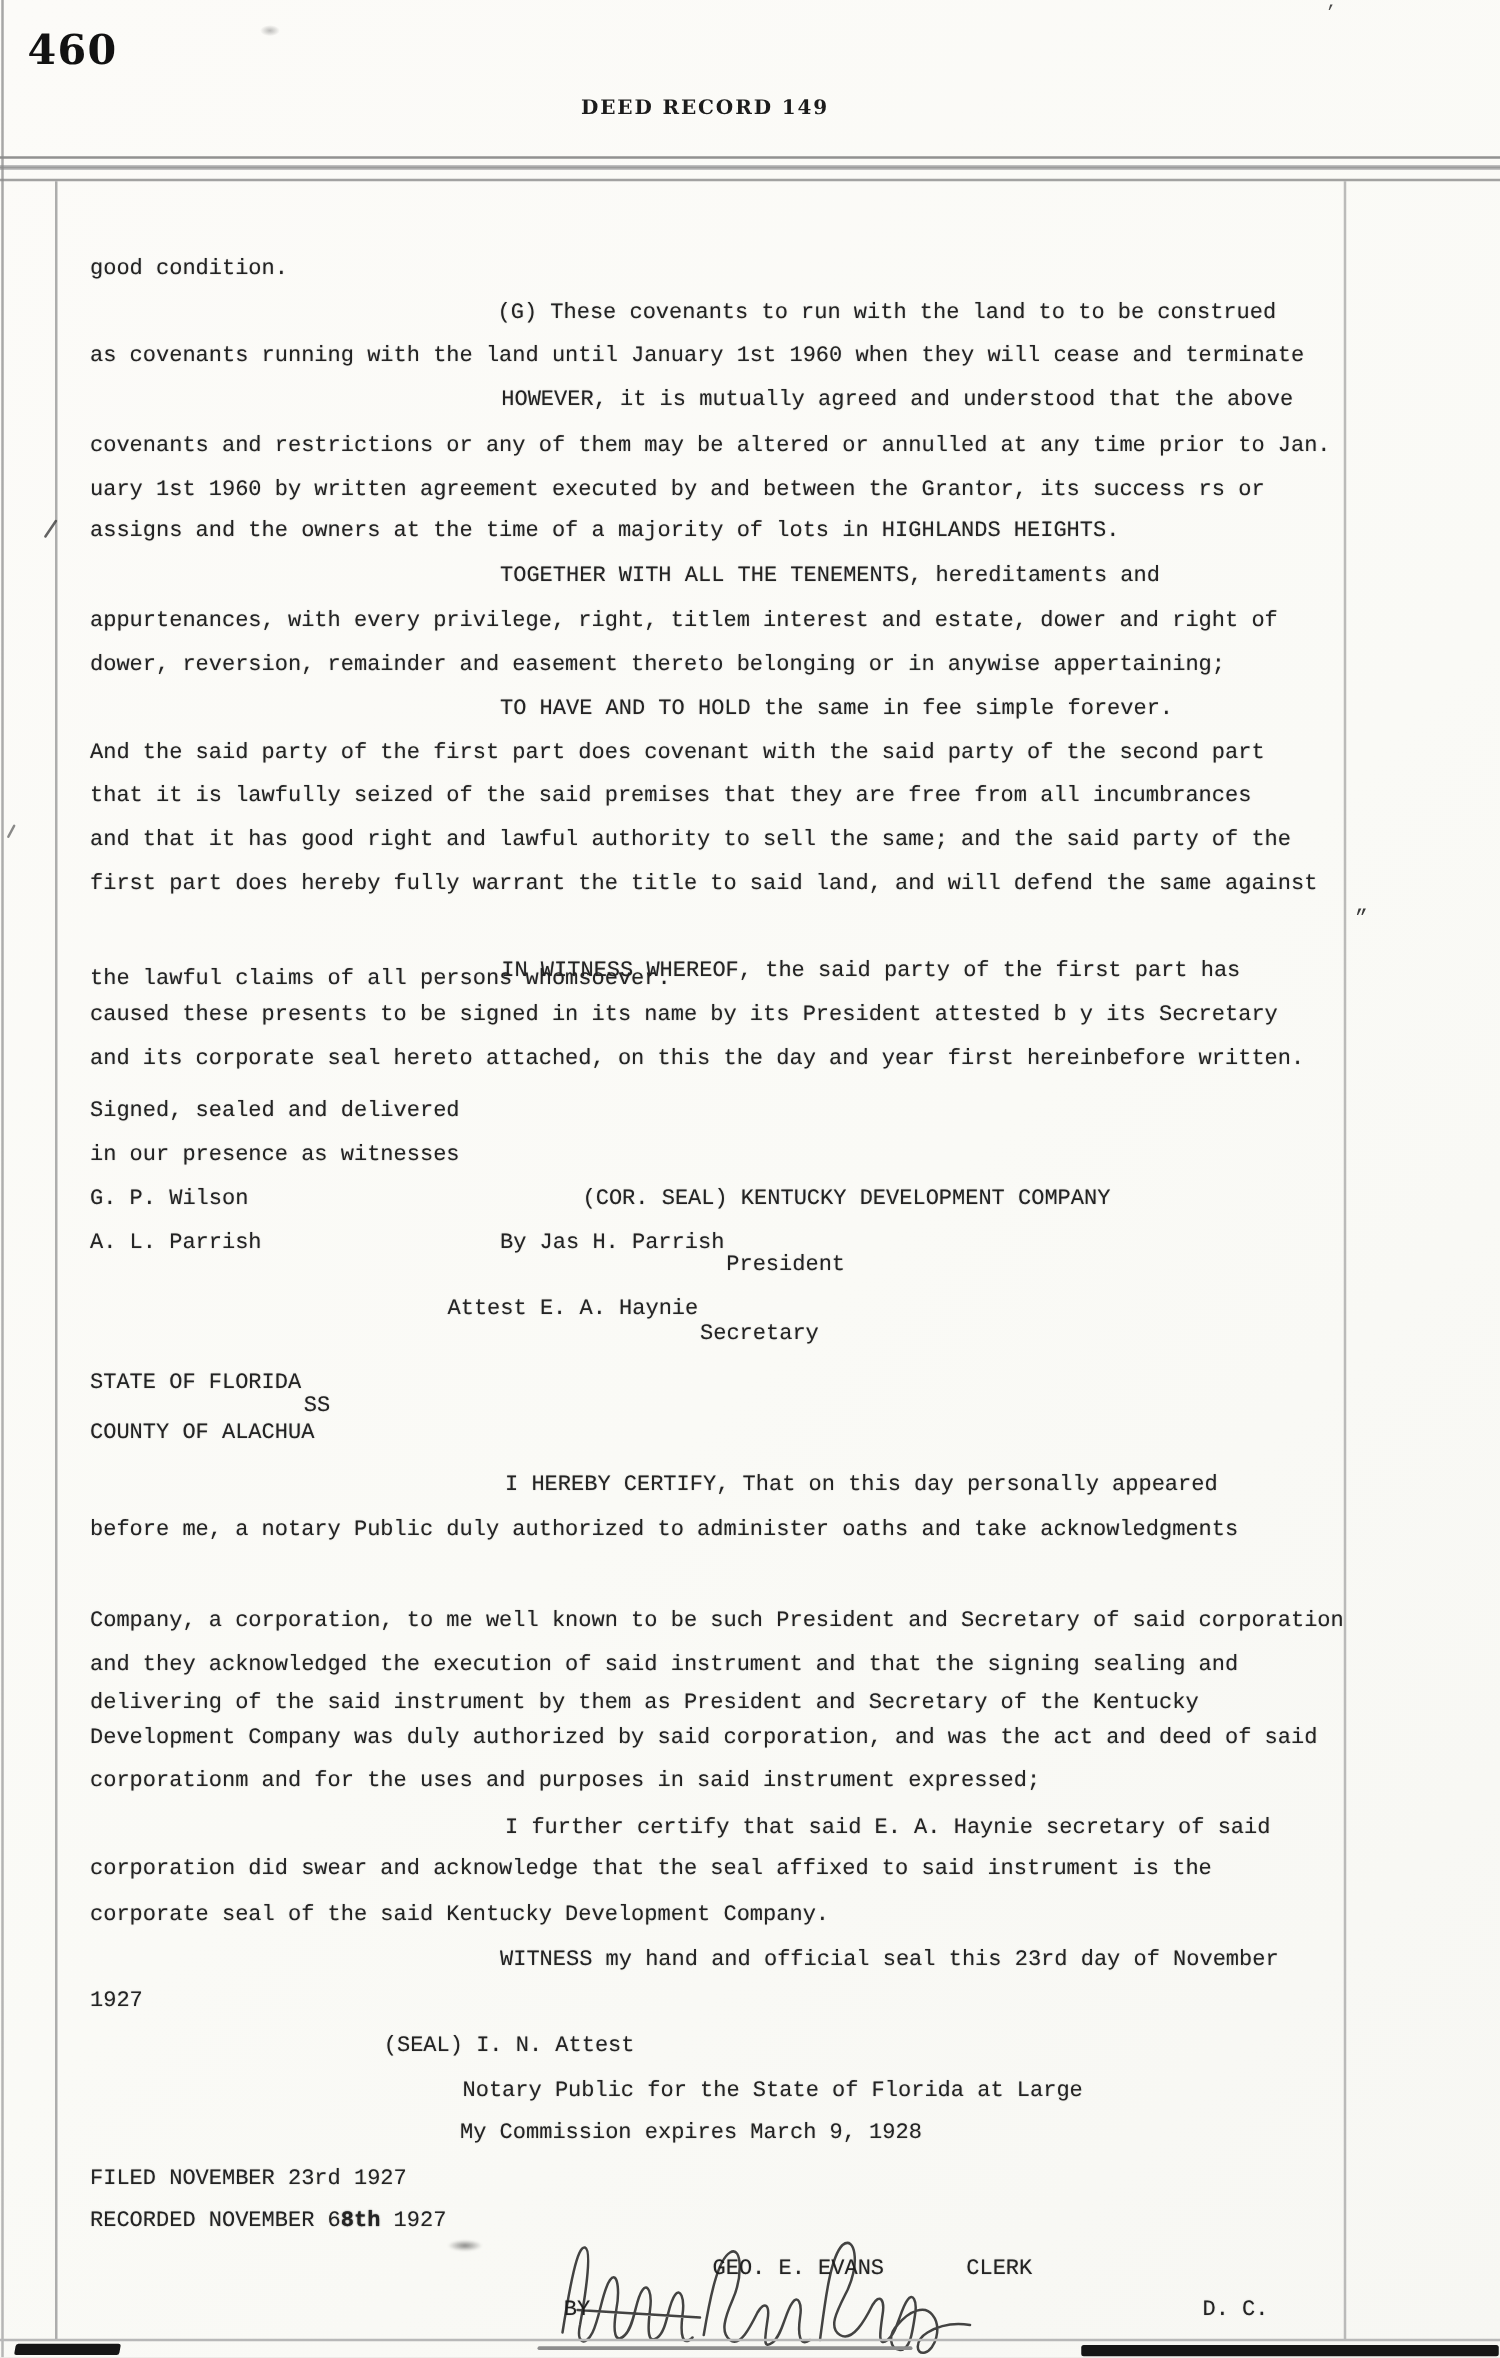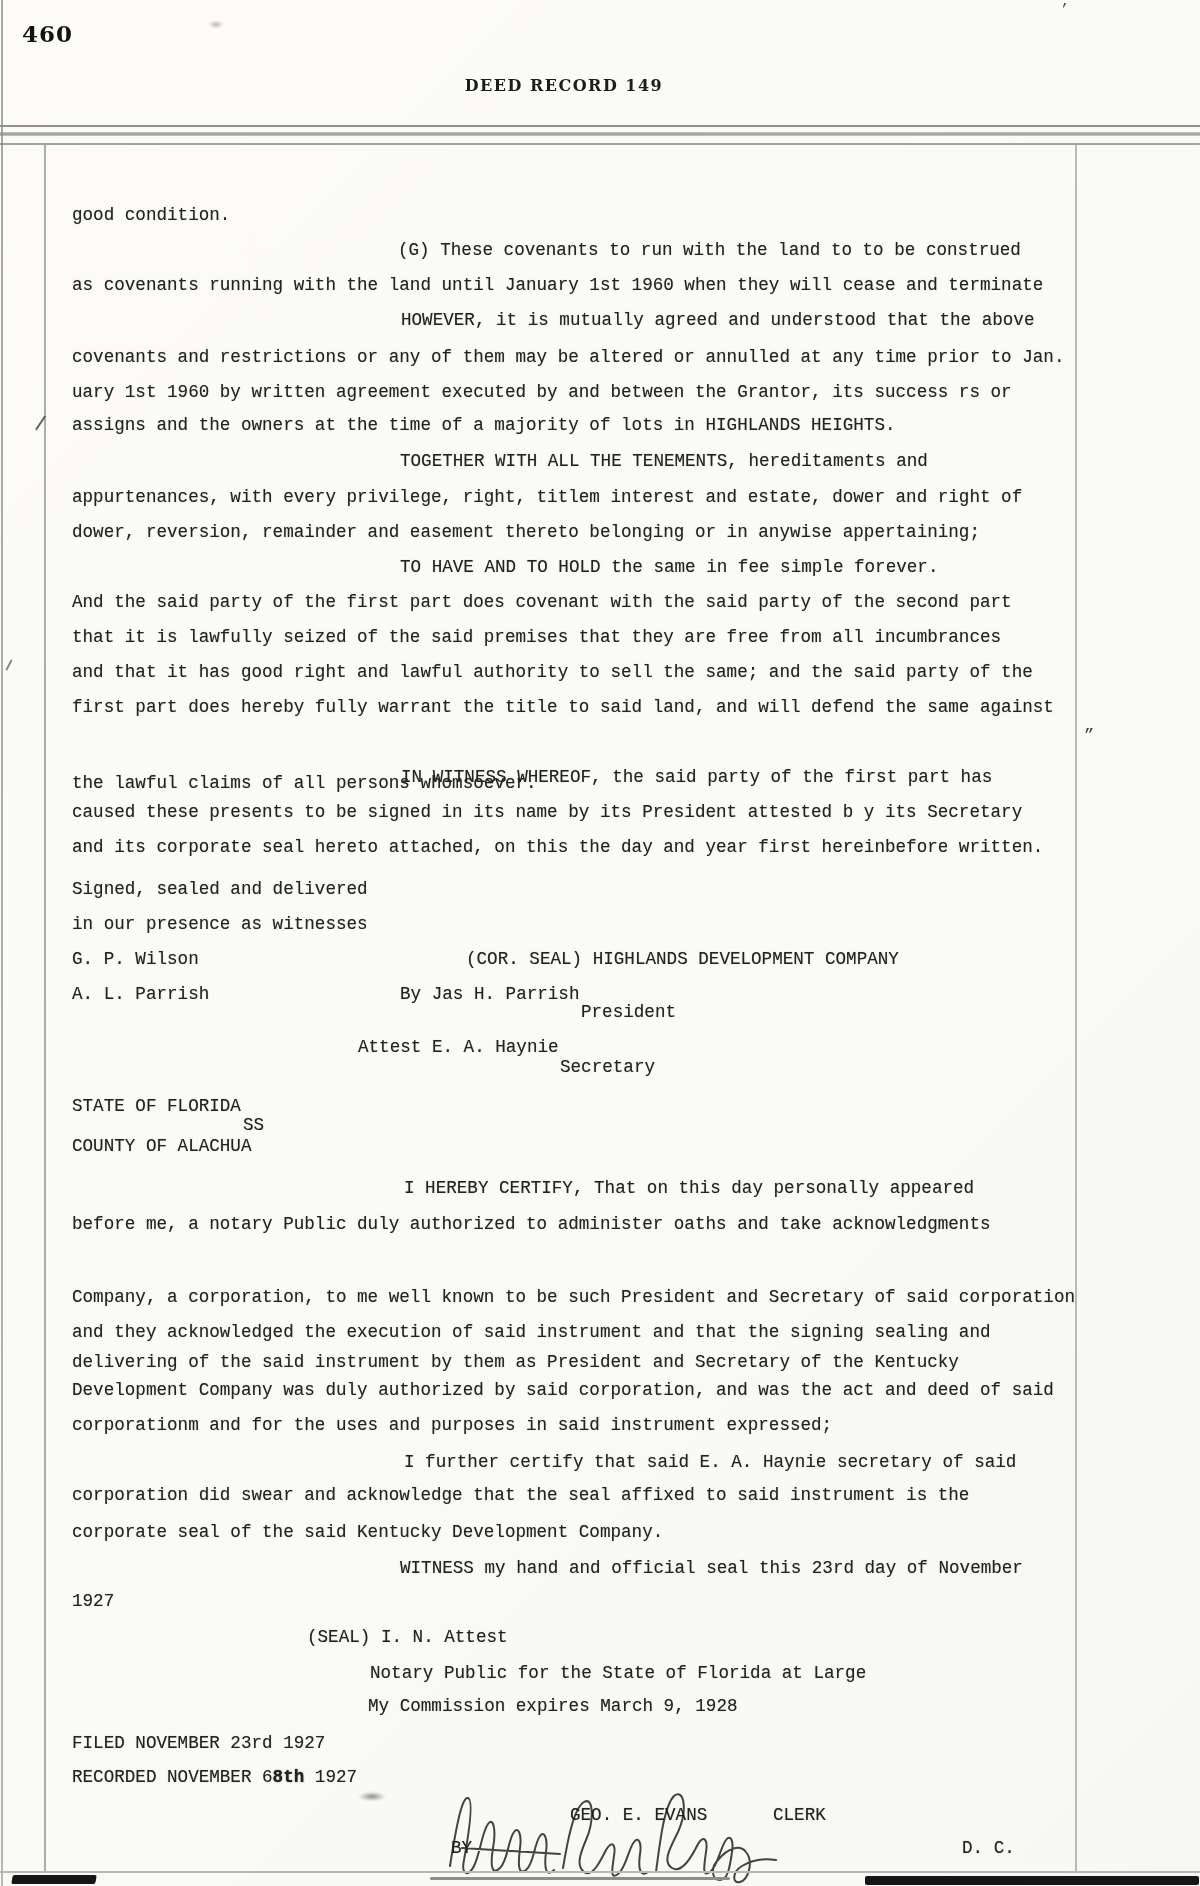--- a/index.html
+++ b/index.html
@@ -4,21 +4,21 @@
 <style>
   html,body { margin:0; padding:0; background:#e9e8e4; }
   .page {
     position:relative; width:1200px; height:1886px; overflow:hidden;
     background:linear-gradient(135deg,#fcfbf8 0%, #fafaf6 55%, #f7f7f3 100%);
     font-family:"Liberation Mono","DejaVu Sans Mono",monospace;
   }
   .page-number {
     position:absolute; left:22px; top:20px;
     font-family:"DejaVu Serif","Liberation Serif",serif;
-    font-weight:700; font-size:23px; color:#121212; letter-spacing:1px;
+    font-weight:700; font-size:33px; color:#121212; letter-spacing:1px;
   }
   .header-title {
     position:absolute; left:0; top:76px; width:1128px; text-align:center;
     font-family:"DejaVu Serif","Liberation Serif",serif;
     font-weight:700; font-size:16px; letter-spacing:1.5px; color:#1c1c1c;
   }
   .rule { position:absolute; left:0; right:0; }
   .rule-a { top:125px; height:2px; background:#6e6e6e; opacity:.75; }
   .rule-b { top:132px; height:4px; background:linear-gradient(#c7c7c7,#9a9a9a,#cccccc); filter:blur(.4px); }
   .rule-c { top:143px; height:2px; background:#7c7c7c; opacity:.7; }
@@ -82,21 +82,21 @@
       <div class="tline" style="left: 72px; top: 626px;"><span>that it is lawfully seized of the said premises that they are free from all incumbrances</span></div>
       <div class="tline" style="left: 72px; top: 661px;"><span>and that it has good right and lawful authority to sell the same; and the said party of the</span></div>
       <div class="tline" style="left: 72px; top: 696px;"><span>first part does hereby fully warrant the title to said land, and will defend the same against</span></div>
       <div class="tline" style="left: 72px; top: 732px; margin-top: 40px;"><span>the lawful claims of all persons whomsoever.</span></div>
       <div class="tline" style="left: 401px; top: 766px;"><span>IN WITNESS WHEREOF, the said party of the first part has</span></div>
       <div class="tline" style="left: 72px; top: 801px;"><span>caused these presents to be signed in its name by its President attested b y its Secretary</span></div>
       <div class="tline" style="left: 72px; top: 836px;"><span>and its corporate seal hereto attached, on this the day and year first hereinbefore written.</span></div>
       <div class="tline" style="left: 72px; top: 878px;"><span>Signed, sealed and delivered</span></div>
       <div class="tline" style="left: 72px; top: 913px;"><span>in our presence as witnesses</span></div>
       <div class="tline" style="left: 72px; top: 948px;"><span>G. P. Wilson</span></div>
-      <div class="tline" style="left: 466px; top: 948px;"><span>(COR. SEAL) HIGHLANDS DEVELOPMENT COMPANY</span></div>
+      <div class="tline" style="left: 466px; top: 948px;"><span>(COR. SEAL) KENTUCKY DEVELOPMENT COMPANY</span></div>
       <div class="tline" style="left: 72px; top: 983px;"><span>A. L. Parrish</span></div>
       <div class="tline" style="left: 400px; top: 983px;"><span>By Jas H. Parrish</span></div>
       <div class="tline" style="left: 581px; top: 1001px;"><span>President</span></div>
       <div class="tline" style="left: 358px; top: 1036px; text-align: center;"><span>Attest E. A. Haynie</span></div>
       <div class="tline" style="left: 560px; top: 1056px;"><span>Secretary</span></div>
       <div class="tline" style="left: 72px; top: 1095px;"><span>STATE OF FLORIDA</span></div>
       <div class="tline" style="left: 243px; top: 1114px;"><span>SS</span></div>
       <div class="tline" style="left: 72px; top: 1135px;"><span>COUNTY OF ALACHUA</span></div>
       <div class="tline" style="left: 404px; top: 1177px;"><span>I HEREBY CERTIFY, That on this day personally appeared</span></div>
       <div class="tline" style="left: 72px; top: 1213px;"><span>before me, a notary Public duly authorized to administer oaths and take acknowledgments</span></div>

